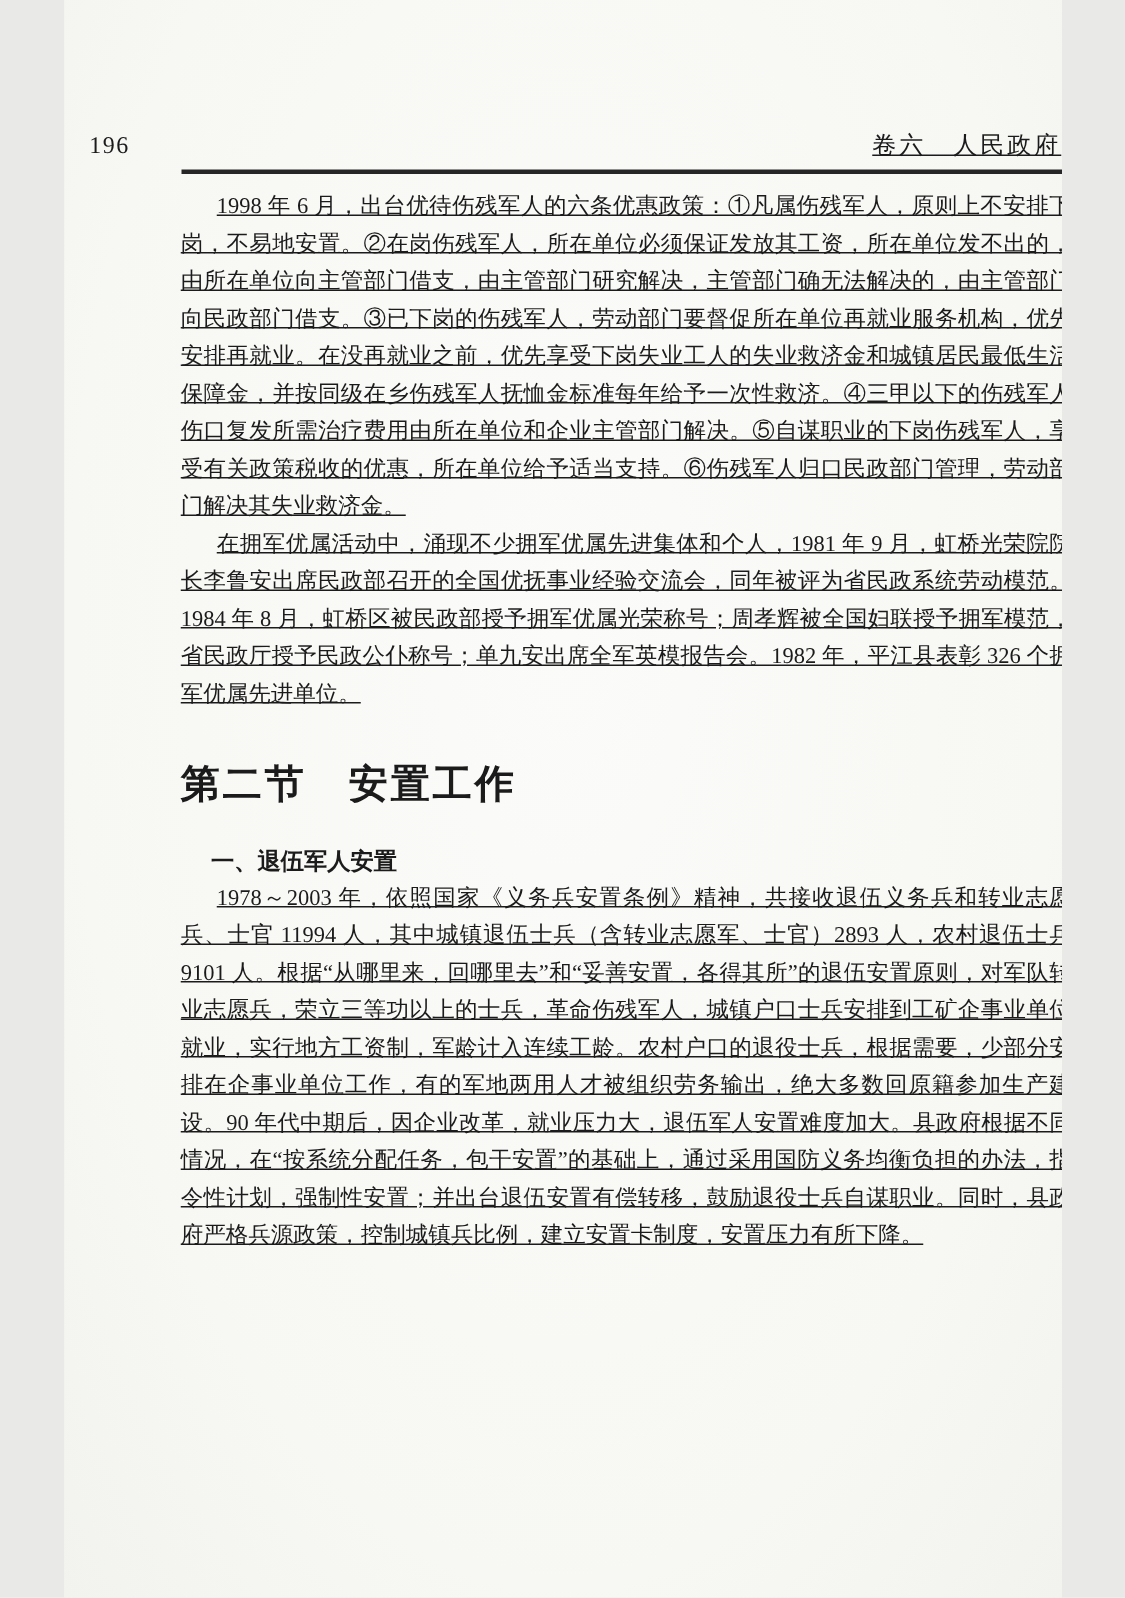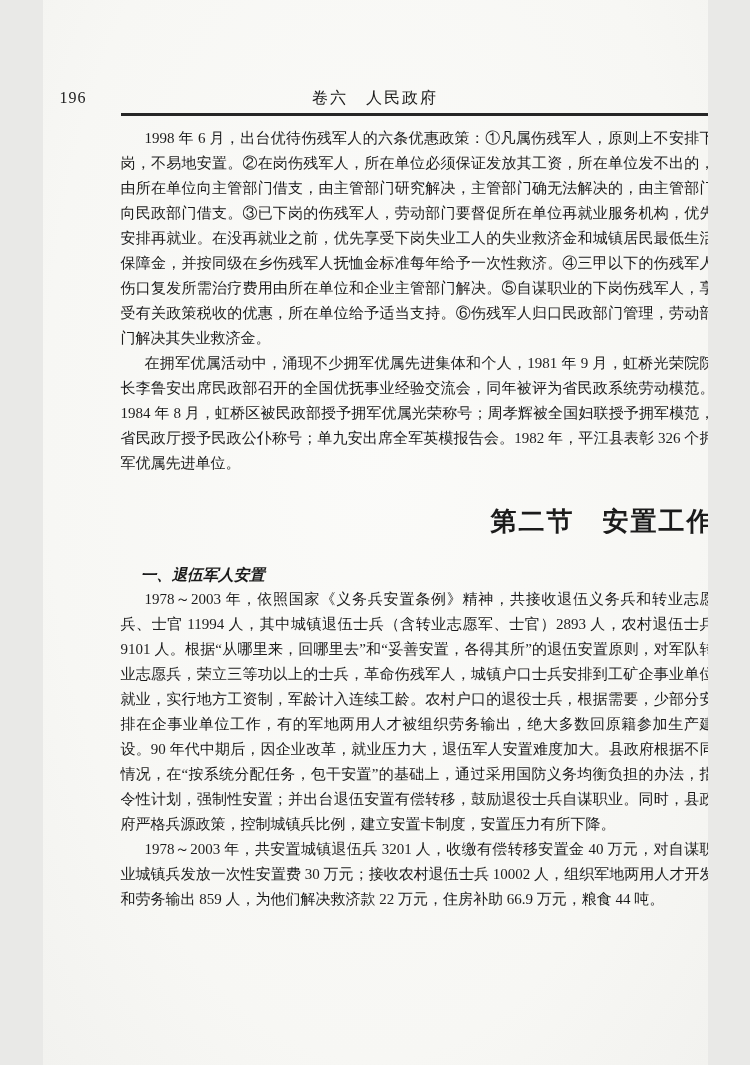--- a/index.html
+++ b/index.html
@@ -30,56 +30,57 @@
     line-height: 20px;
   }
   .page-number {
     position: absolute;
     left: 17px;
     top: 88px;
     letter-spacing: 1px;
   }
   .running-title {
     display: block;
-    text-align: center;
+    text-align: right;
     letter-spacing: 2px;
+    text-decoration: underline;
   }
   .header-rule {
     height: 3px;
     background: #262626;
     margin-top: 5px;
   }
   .body-text {
     margin-top: 10px;
     font-size: 15px;
     line-height: 25px;
     text-align: justify;
   }
   .body-text p {
     margin: 0;
     text-indent: 1.6em;
+    text-decoration: underline;
   }
   .section-heading {
     margin: 30px 0 24px 0;
-    text-align: right;
+    text-align: left;
     font-size: 26px;
     line-height: 32px;
     font-weight: bold;
     letter-spacing: 2px;
     text-indent: 0;
-    font-family: Liberation Serif, serif;
+    font-family: Liberation Sans, sans-serif;
   }
   .subsection-heading {
     margin: 0;
     font-size: 15.5px;
     line-height: 25px;
     font-weight: bold;
     text-indent: 1.3em;
     font-family: "Liberation Sans", "DejaVu Sans", sans-serif;
-    font-style: italic;
   }
 </style>
 </head>
 <body>
 
 <div class="page">
 
   <header class="page-header">
     <span class="page-number">196</span>
     <span class="running-title">卷六　人民政府</span>
@@ -95,18 +96,17 @@
 
 
       <p>在拥军优属活动中，涌现不少拥军优属先进集体和个人，1981 年 9 月，虹桥光荣院院长李鲁安出席民政部召开的全国优抚事业经验交流会，同年被评为省民政系统劳动模范。1984 年 8 月，虹桥区被民政部授予拥军优属光荣称号；周孝辉被全国妇联授予拥军模范，省民政厅授予民政公仆称号；单九安出席全军英模报告会。1982 年，平江县表彰 326 个拥军优属先进单位。</p>
 
       <h2 class="section-heading">第二节　安置工作</h2>
 
       <h3 class="subsection-heading">一、退伍军人安置</h3>
 
       <p>1978～2003 年，依照国家《义务兵安置条例》精神，共接收退伍义务兵和转业志愿兵、士官 11994 人，其中城镇退伍士兵（含转业志愿军、士官）2893 人，农村退伍士兵 9101 人。根据“从哪里来，回哪里去”和“妥善安置，各得其所”的退伍安置原则，对军队转业志愿兵，荣立三等功以上的士兵，革命伤残军人，城镇户口士兵安排到工矿企事业单位就业，实行地方工资制，军龄计入连续工龄。农村户口的退役士兵，根据需要，少部分安排在企事业单位工作，有的军地两用人才被组织劳务输出，绝大多数回原籍参加生产建设。90 年代中期后，因企业改革，就业压力大，退伍军人安置难度加大。县政府根据不同情况，在“按系统分配任务，包干安置”的基础上，通过采用国防义务均衡负担的办法，指令性计划，强制性安置；并出台退伍安置有偿转移，鼓励退役士兵自谋职业。同时，县政府严格兵源政策，控制城镇兵比例，建立安置卡制度，安置压力有所下降。</p>
 
-      <p>1978～2003 年，共安置城镇退伍兵 3201 人，收缴有偿转移安置金 40 万元，对自谋职业城镇兵发放一次性安置费 30 万元；接收农村退伍士兵 10002 人，组织军地两用人才开发和劳务输出 859 人，为他们解决救济款 22 万元，住房补助 66.9 万元，粮食 44 吨。</p>
 
     </main>
   </div>
 
 </div>
 
 </body></html>

